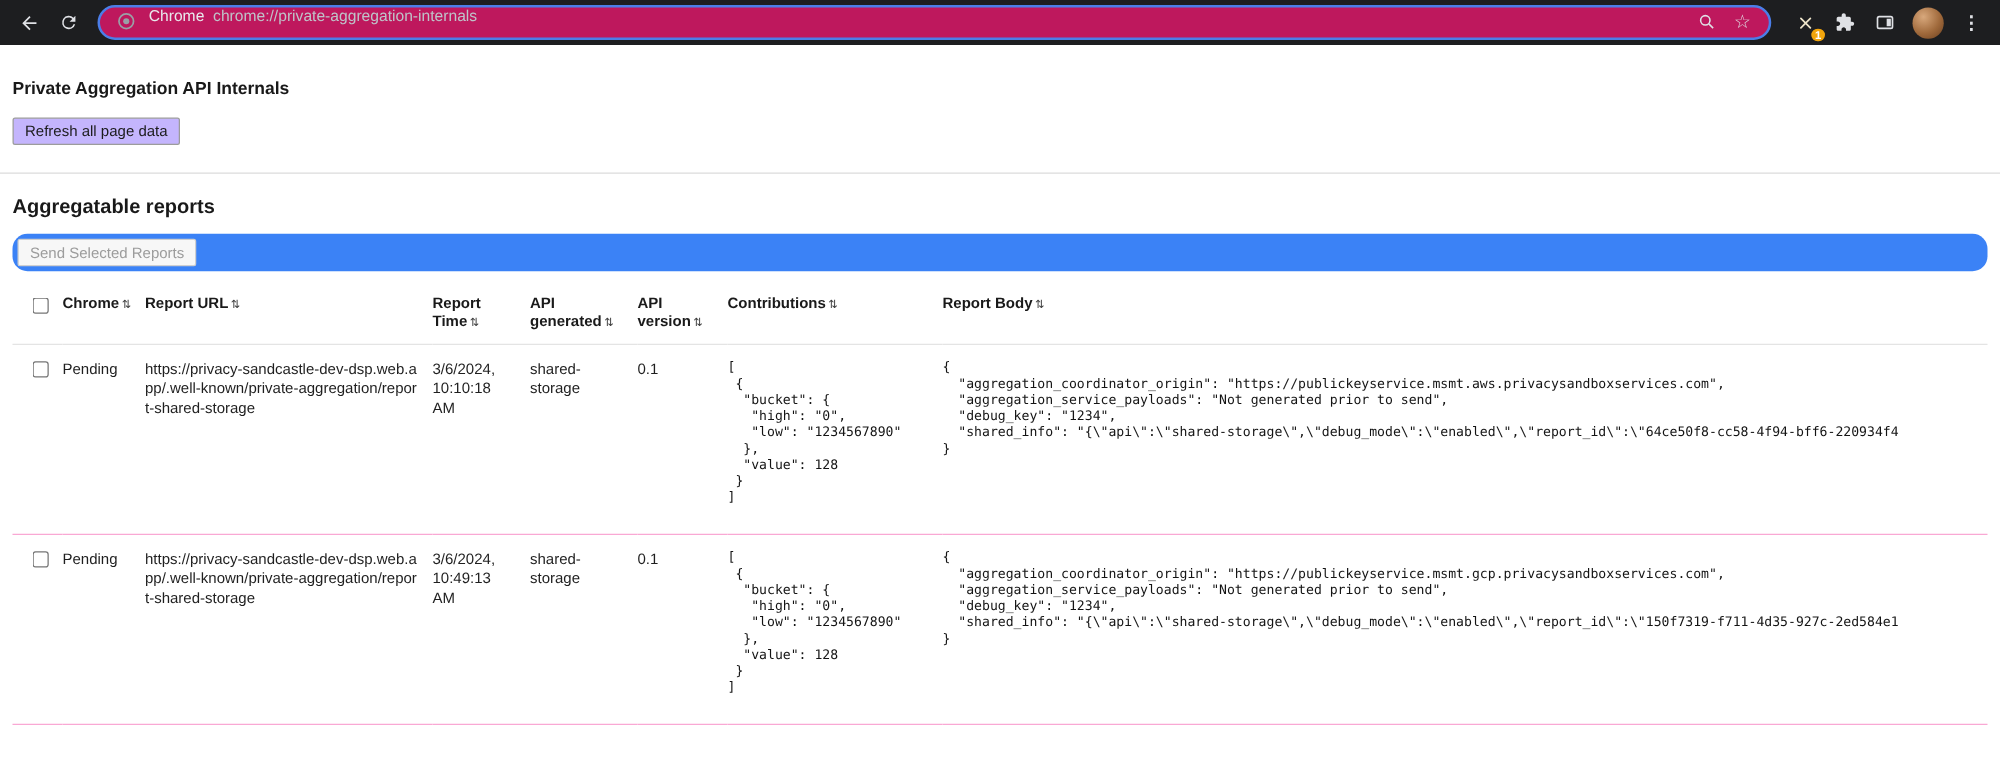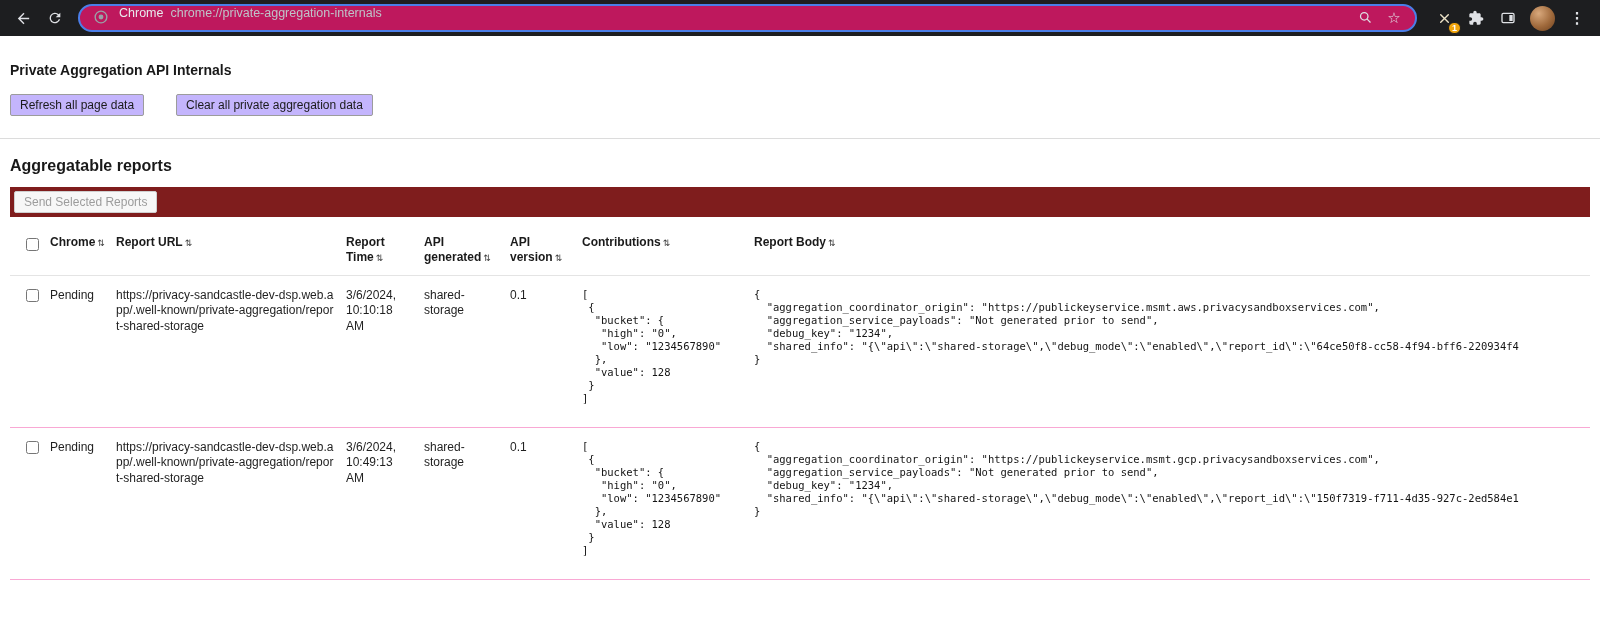--- a/index.html
+++ b/index.html
@@ -58,21 +58,21 @@
   .page { padding: 0 10px; }
   h1.page-title { font-size: 14px; font-weight: 700; margin: 26px 0 16px; color: #191919; }
   .btn-row { display: flex; gap: 32px; margin: 0 0 22px; }
   button.std {
     font-family: inherit; font-size: 12px; color: #1b1b1b;
     background: #c4b5fd; border: 1px solid #9c9c9c; border-radius: 2px;
     padding: 3px 9px; cursor: pointer;
   }
   hr.divider { border: none; border-top: 1px solid #dcdcdc; margin: 0; }
   h2.section-title { font-size: 16px; font-weight: 700; margin: 18px 0 12px; color: #191919; }
-  .send-bar { background: #7f1d1d; padding: 4px; }
+  .send-bar { background: #3b82f6; padding: 4px; border-radius: 12px; }
   button.std:disabled {
     color: #9c9c9c; background: #f7f7f7; border-color: #cfcfcf; cursor: default;
   }
 
   table.reports {
     width: 100%; border-collapse: collapse; table-layout: fixed;
     margin-top: 14px;
   }
   thead tr { border-bottom: 1px solid #e4e4e4; }
   tbody tr { border-bottom: 1px solid #f9a8d4; }
@@ -147,21 +147,20 @@
       </svg>
   </div>
   <div class="avatar"></div>
   <div class="tb-btn kebab">⋮</div>
 </div>
 
 <div class="page">
   <h1 class="page-title">Private Aggregation API Internals</h1>
   <div class="btn-row">
     <button class="std">Refresh all page data</button>
-    <button class="std">Clear all private aggregation data</button>
   </div>
 </div>
 
 <hr class="divider">
 
 <div class="page">
   <h2 class="section-title">Aggregatable reports</h2>
 
   <div class="send-bar">
     <button class="std" disabled="">Send Selected Reports</button>

